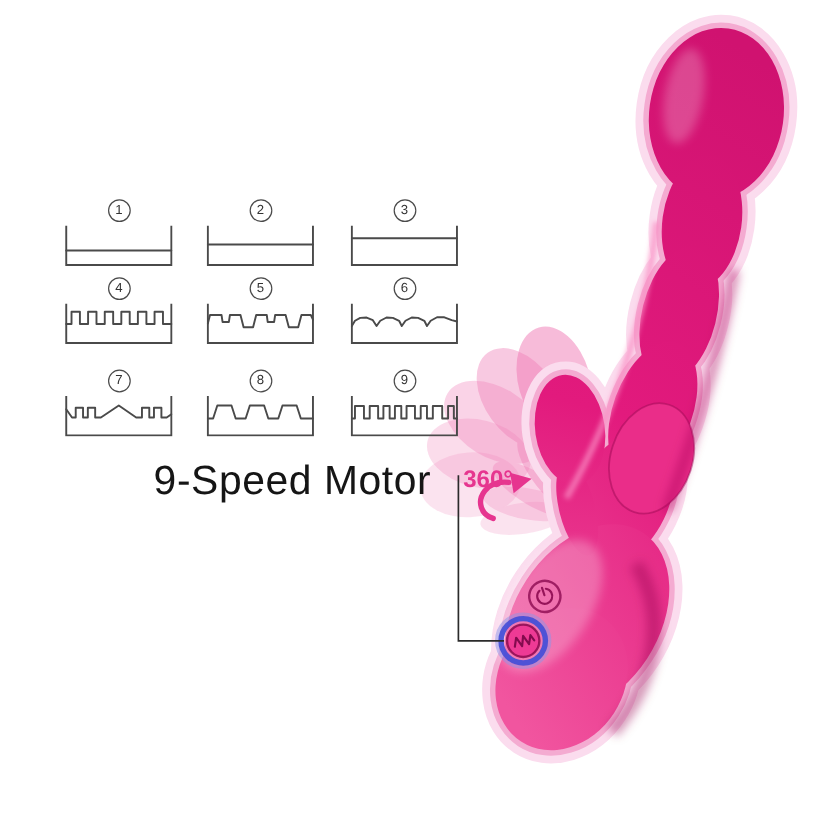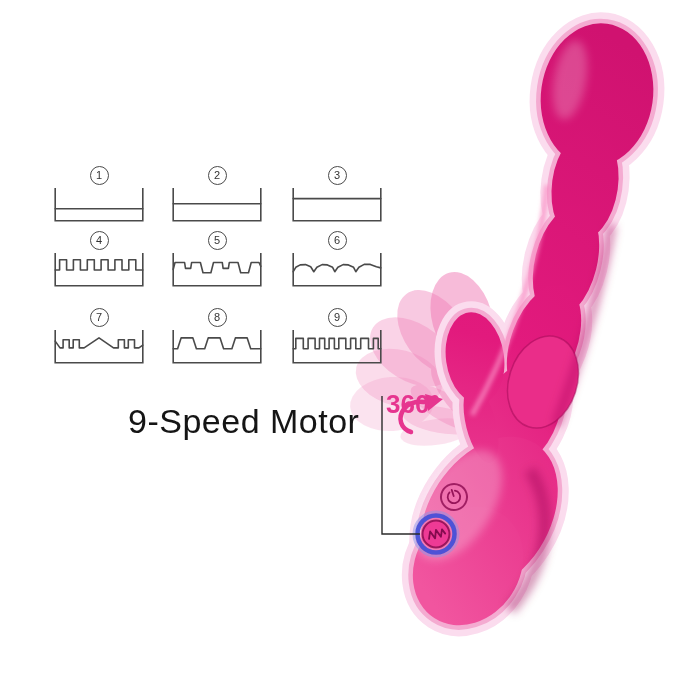--- a/index.html
+++ b/index.html
@@ -19,22 +19,22 @@
   .mode-cell:nth-child(8){left:172px;top:308px;}
   .mode-cell:nth-child(9){left:292px;top:308px;}
   .mode-num{width:17px;height:17px;border:1.4px solid var(--diagram-line);border-radius:50%;
             margin:0 auto 3px auto;display:flex;align-items:center;justify-content:center;
             font-size:11px;line-height:1;color:#333;}
   .tray-frame{fill:none;stroke:var(--diagram-line);stroke-width:1.6;}
   .wave{fill:none;stroke:var(--diagram-line);stroke-width:1.6;stroke-linejoin:round;stroke-linecap:round;}
 
   
   #title{position:absolute;left:128px;top:382px;font-size:34px;color:var(--title-color);
-         letter-spacing:.5px;white-space:nowrap;margin-top:20px;}
-  #rot-label{position:absolute;left:386px;top:389px;font-size:26px;font-weight:600;
+         letter-spacing:.5px;white-space:nowrap;}
+  #rot-label{position:absolute;left:386px;top:389px;font-size:20px;font-weight:600;
              color:var(--accent-pink);white-space:nowrap;text-align:right;}
 
   
   #product-svg{position:absolute;left:0;top:0;}
   .halo-o{fill:var(--halo-outer);stroke:var(--halo-outer);stroke-width:22;}
   .halo-i{fill:var(--halo-inner);stroke:var(--halo-inner);stroke-width:9;}
   .bodyfill{fill:url(#bodyGrad);}
   .ghost{fill:var(--ghost-pink);}
   .g1{stop-color:var(--body-pink-light);}
   .g2{stop-color:var(--body-pink);}

